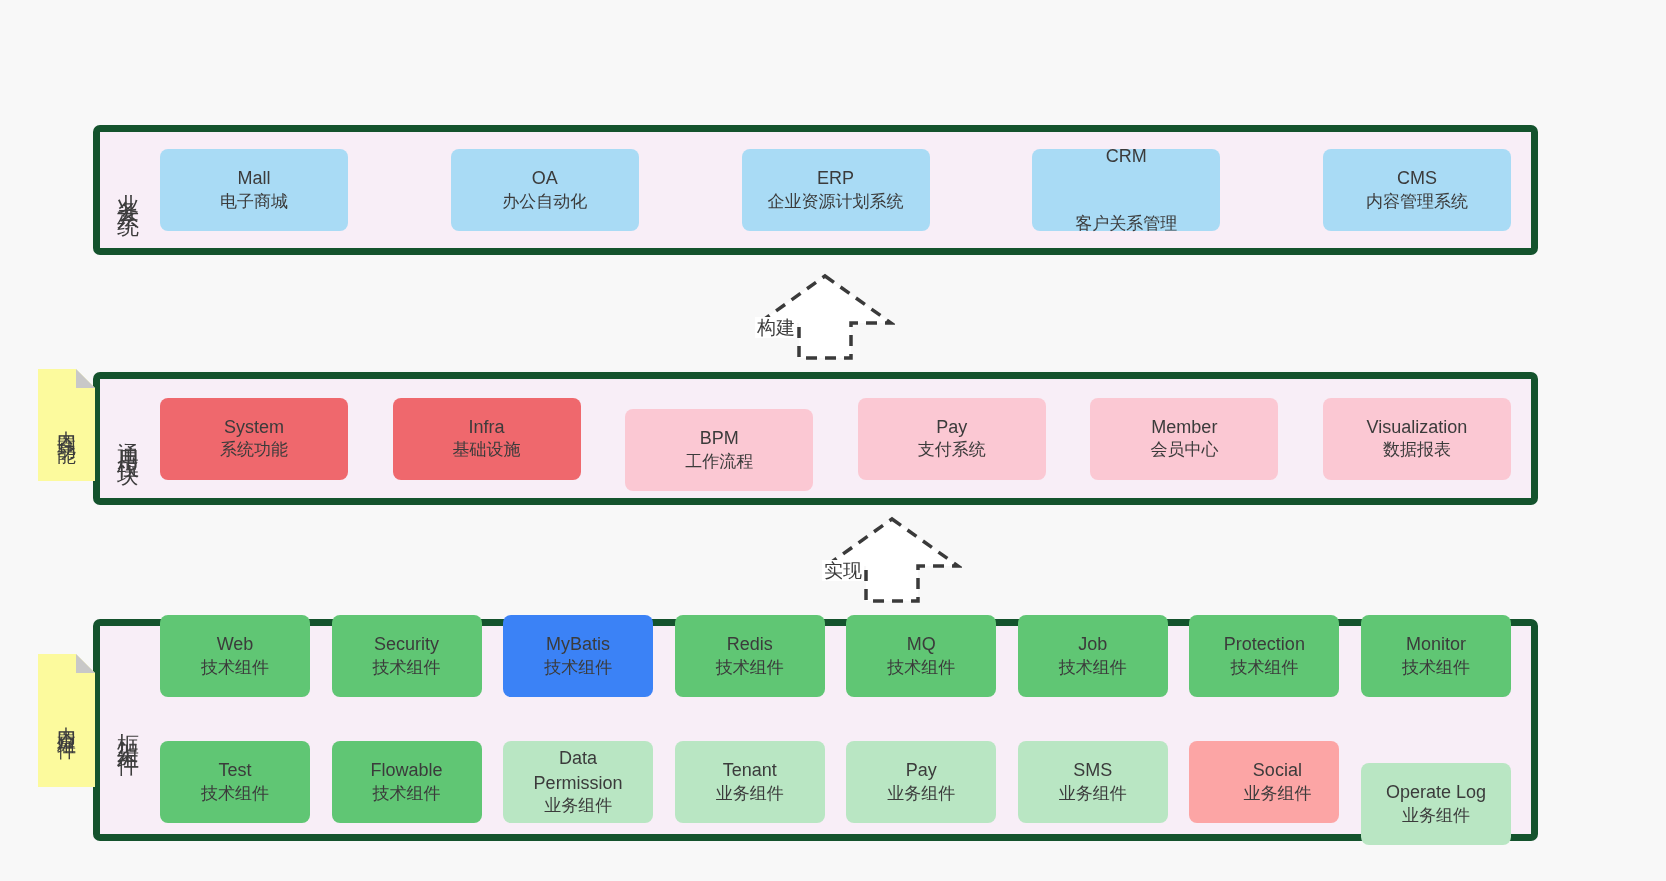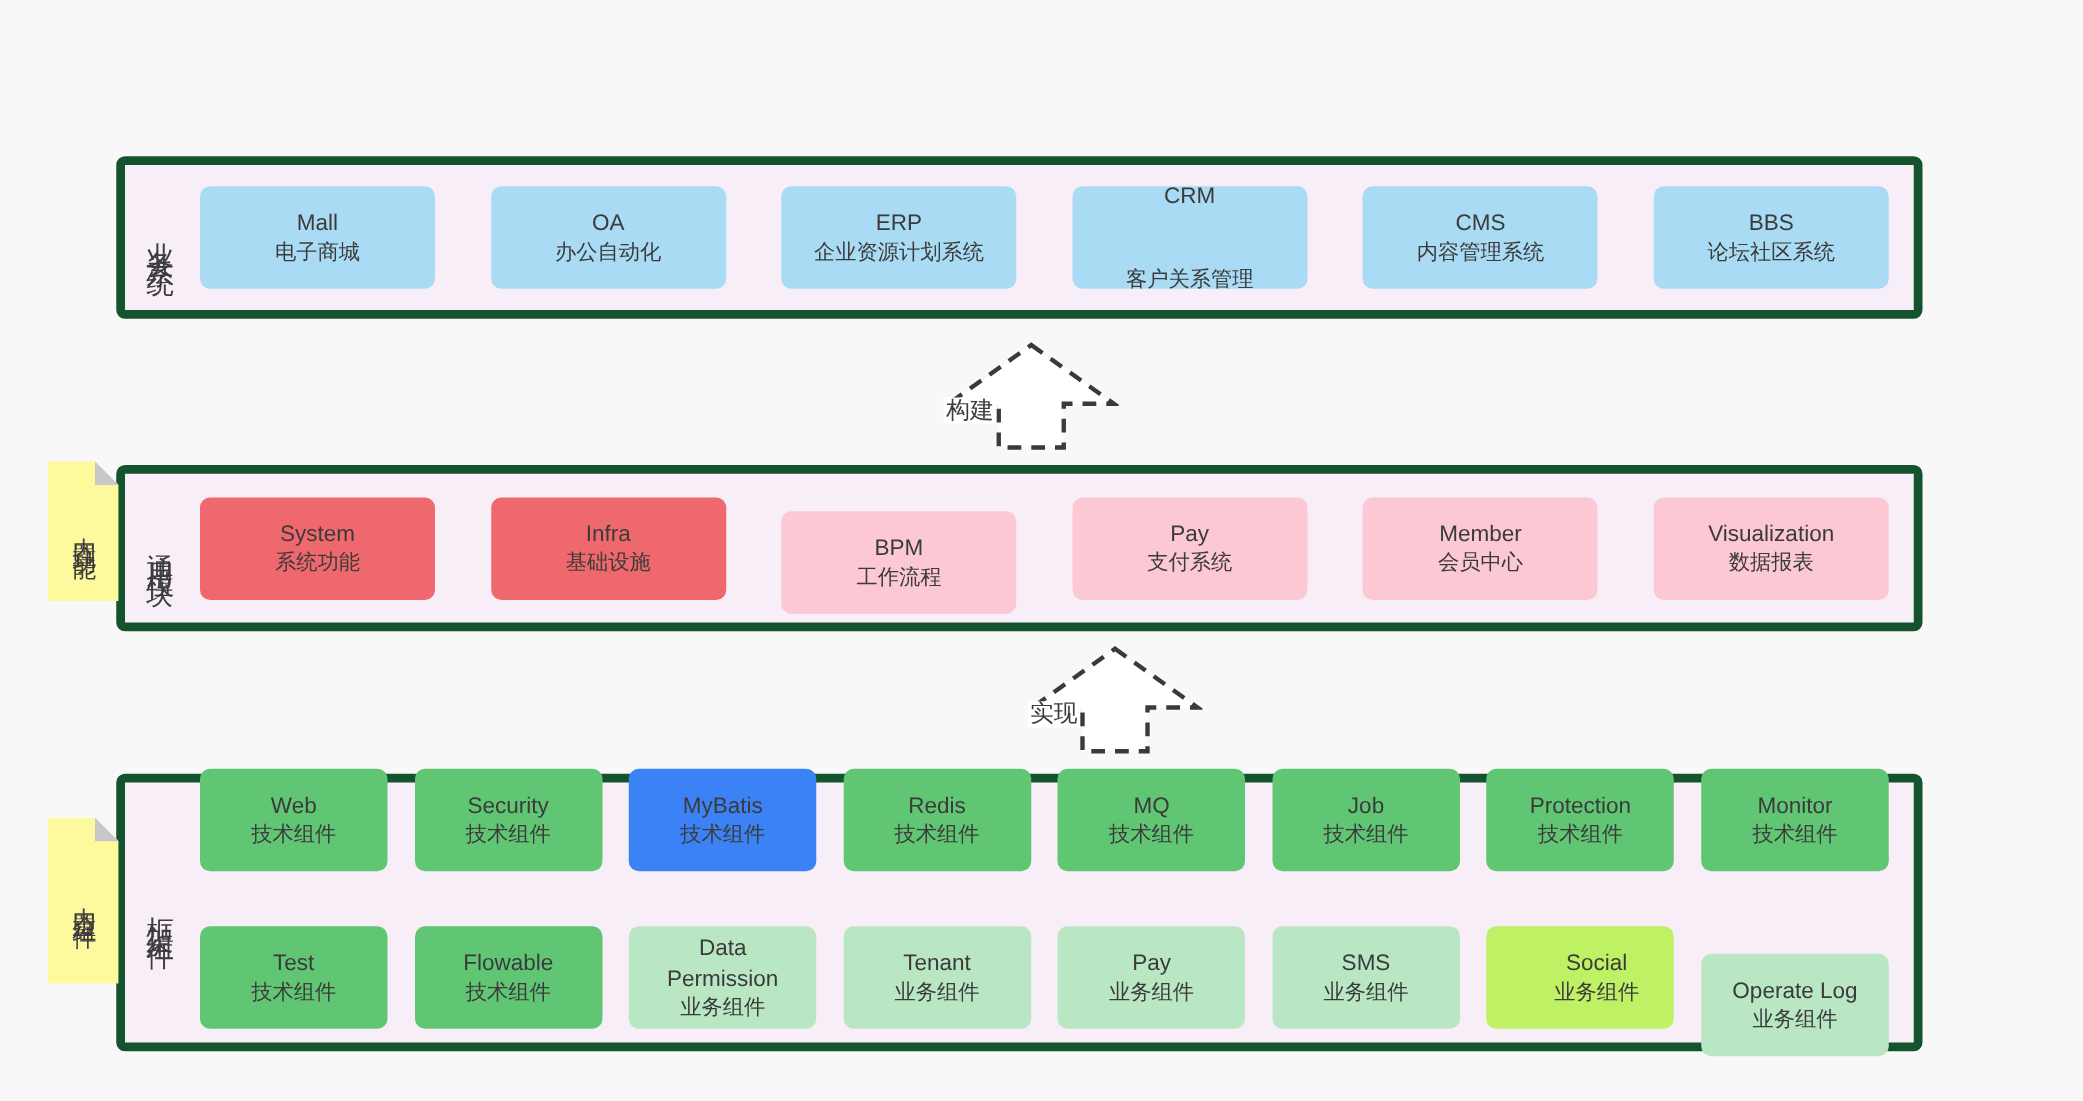--- a/index.html
+++ b/index.html
@@ -68,24 +68,20 @@
             <div class="box-zh">企业资源计划系统</div>
           </div>
           <div class="box" style="background: rgb(169, 219, 245); gap: 44px;">
             <div class="box-en">CRM</div>
             <div class="box-zh">客户关系管理</div>
           </div>
           <div class="box" style="background: rgb(169, 219, 245);">
             <div class="box-en">CMS</div>
             <div class="box-zh">内容管理系统</div>
           </div>
-          <div class="box" style="background: rgb(169, 219, 245);">
-            <div class="box-en">BBS</div>
-            <div class="box-zh">论坛社区系统</div>
-          </div>
         </div>
       </div>
   </div>
 
   <div class="arrow arrow-1">
     <svg width="140" height="88" viewBox="0 0 140 88">
       <path d="M70 3 L136 50 L96 50 L96 85 L44 85 L44 50 L4 50 Z" fill="#ffffff" stroke="#3a3a3a" stroke-width="3.5" stroke-dasharray="11 8" stroke-linejoin="miter"></path>
     </svg>
     <div class="arrow-label"><span>构建</span></div>
   </div>
@@ -188,21 +184,21 @@
             <div class="box-zh">业务组件</div>
           </div>
           <div class="box" style="background: rgb(185, 230, 195);">
             <div class="box-en">Pay</div>
             <div class="box-zh">业务组件</div>
           </div>
           <div class="box" style="background: rgb(185, 230, 195);">
             <div class="box-en">SMS</div>
             <div class="box-zh">业务组件</div>
           </div>
-          <div class="box" style="background: #bef264; padding-left: 36px;">
+          <div class="box" style="background: #fca5a5; padding-left: 36px;">
             <div class="box-en">Social</div>
             <div class="box-zh">业务组件</div>
           </div>
           <div class="box" style="background: rgb(185, 230, 195); margin-top: 44px;">
             <div class="box-en">Operate Log</div>
             <div class="box-zh">业务组件</div>
           </div>
         </div>
       </div>
   </div>

